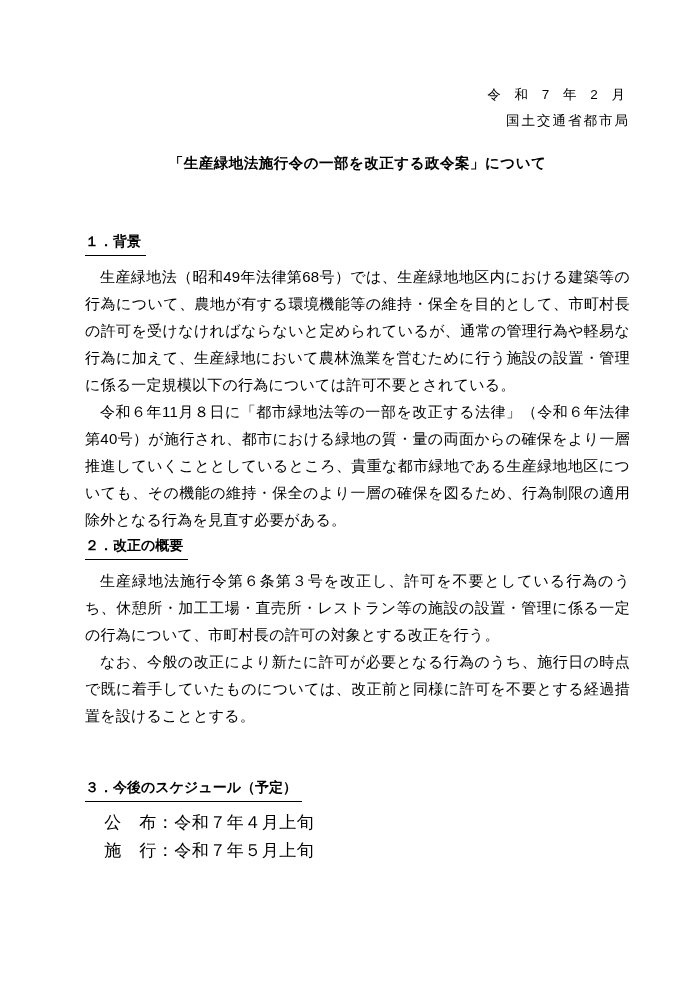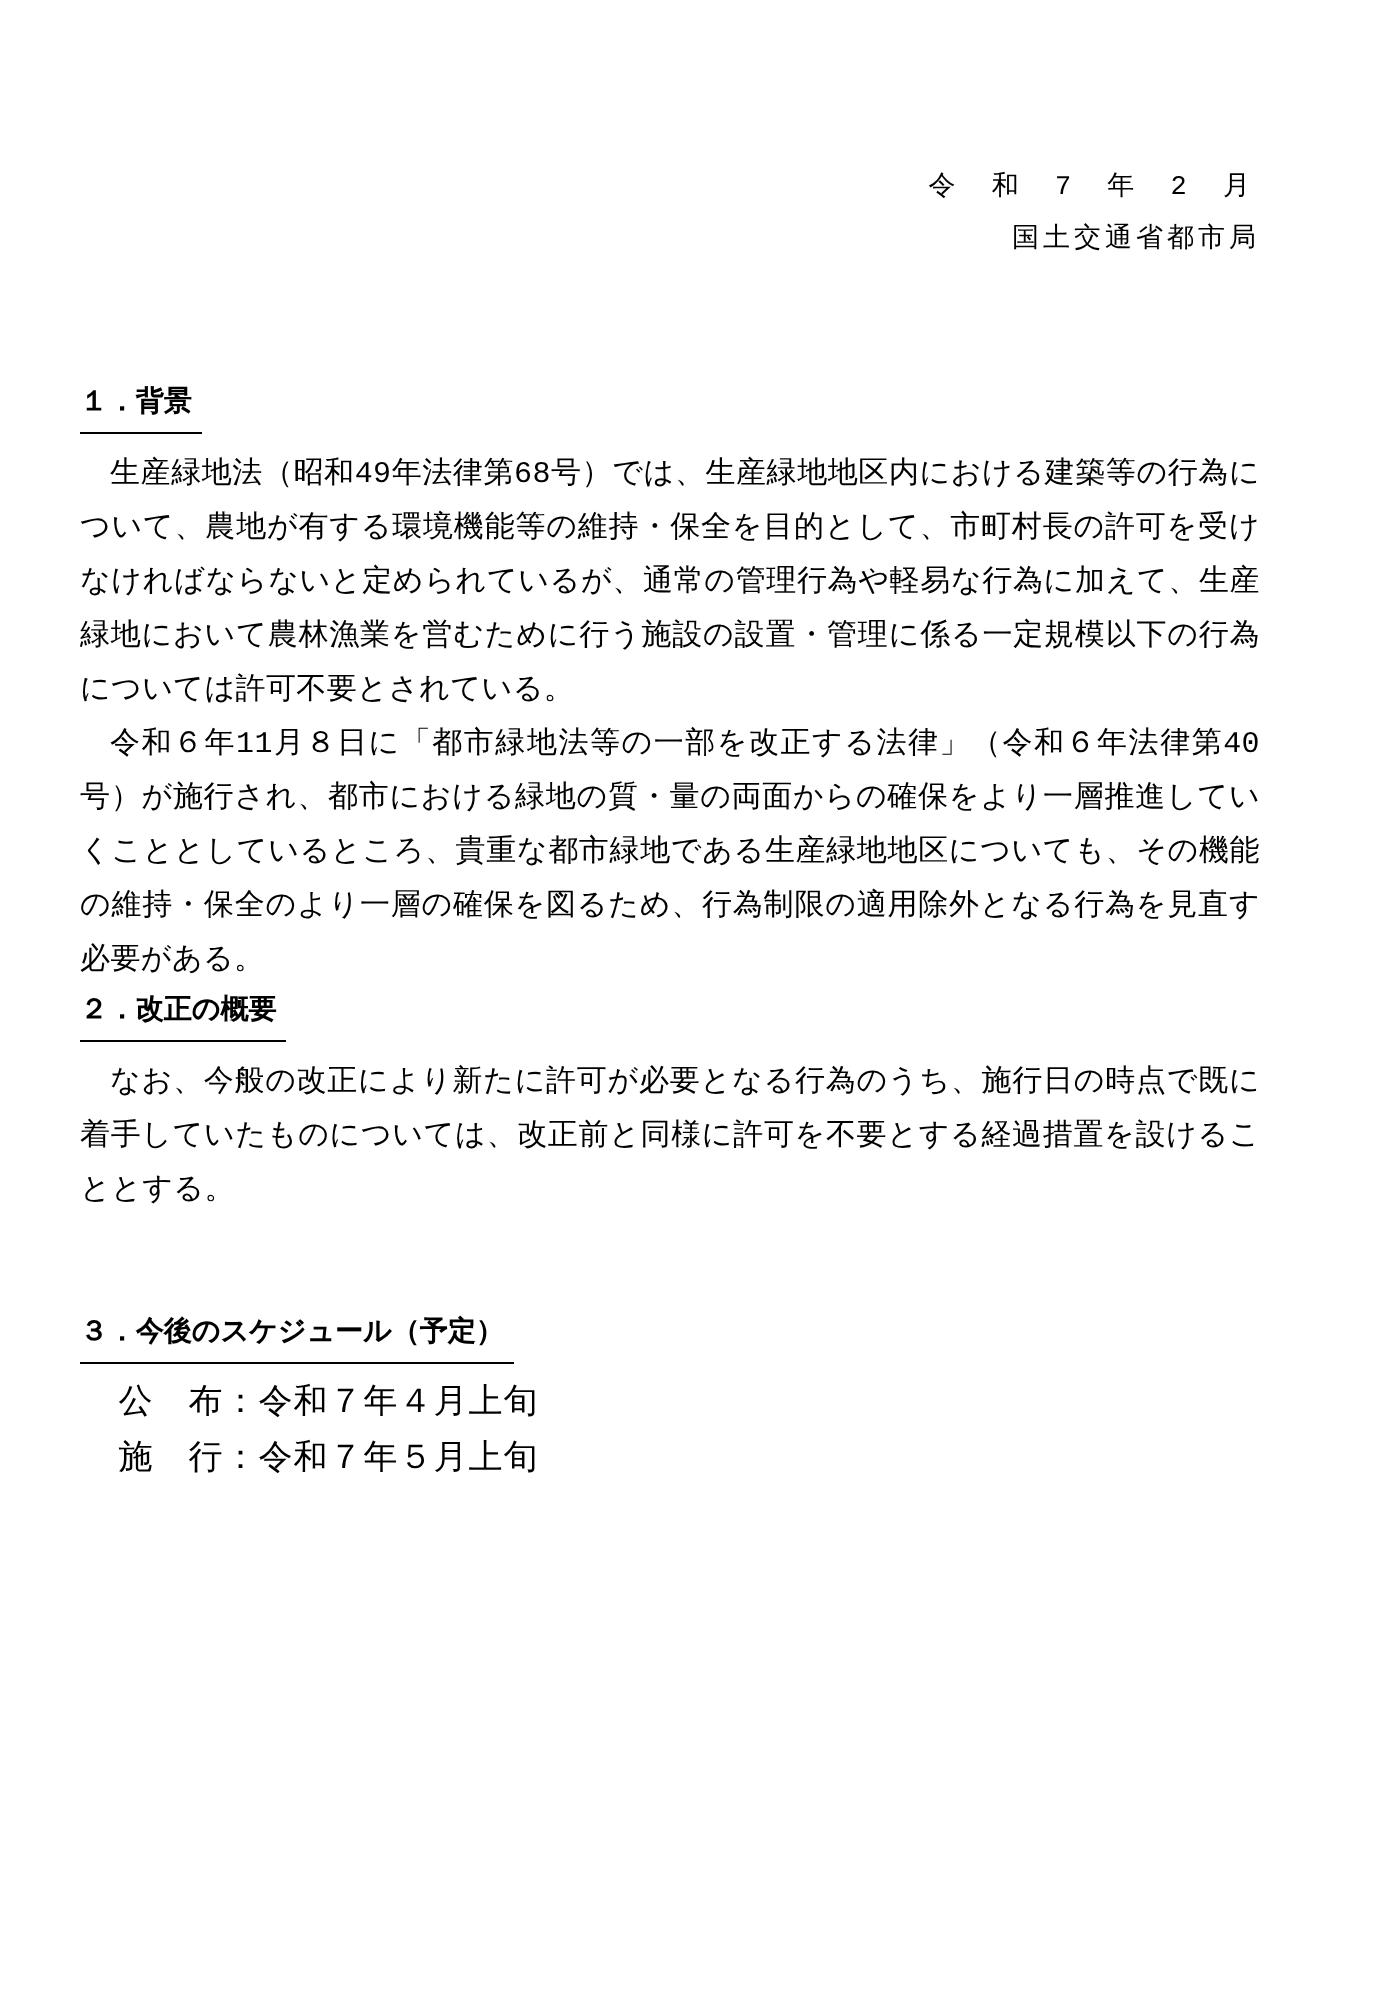--- a/index.html
+++ b/index.html
@@ -3,22 +3,22 @@
 <meta charset="utf-8">
 <style>
   * { margin: 0; padding: 0; box-sizing: border-box; }
   html, body { background: #ffffff; }
   .page {
     width: 700px;
     height: 1001px;
     margin: 0 auto;
     background: #ffffff;
     color: #000000;
-    font-family: Liberation Mono, monospace;
-    padding: 82px 70px 0 40px;
+    font-family: Liberation Sans, sans-serif;
+    padding: 82px 70px 0 85px;
     overflow: hidden;
     position: relative;
   }
   .doc-header {
     text-align: right;
     font-size: 13.5px;
     line-height: 26px;
   }
   .doc-header .date { letter-spacing: 5px; }
   .doc-header .org  { letter-spacing: 2px; }
@@ -66,33 +66,35 @@
 </head>
 <body>
 
 <div class="page">
 
   <div class="doc-header">
     <div class="date">令 和 7 年 2 月</div>
     <div class="org">国土交通省都市局</div>
   </div>
 
+  <h1 class="doc-title">「生産緑地法施行令の一部を改正する政令案」について</h1>
 
   <div class="section section-background">
     <h2 class="section-heading">
       <span class="underline">１．背景</span>
     </h2>
     <p class="body-text">生産緑地法（昭和49年法律第68号）では、生産緑地地区内における建築等の行為について、農地が有する環境機能等の維持・保全を目的として、市町村長の許可を受けなければならないと定められているが、通常の管理行為や軽易な行為に加えて、生産緑地において農林漁業を営むために行う施設の設置・管理に係る一定規模以下の行為については許可不要とされている。</p>
     <p class="body-text">令和６年11月８日に「都市緑地法等の一部を改正する法律」（令和６年法律第40号）が施行され、都市における緑地の質・量の両面からの確保をより一層推進していくこととしているところ、貴重な都市緑地である生産緑地地区についても、その機能の維持・保全のより一層の確保を図るため、行為制限の適用除外となる行為を見直す必要がある。</p>
   </div>
 
   <div class="section section-overview">
     <h2 class="section-heading">
       <span class="underline">２．改正の概要</span>
     </h2>
+    <p class="body-text">生産緑地法施行令第６条第３号を改正し、許可を不要としている行為のうち、休憩所・加工工場・直売所・レストラン等の施設の設置・管理に係る一定の行為について、市町村長の許可の対象とする改正を行う。</p>
     <p class="body-text">なお、今般の改正により新たに許可が必要となる行為のうち、施行日の時点で既に着手していたものについては、改正前と同様に許可を不要とする経過措置を設けることとする。</p>
   </div>
 
   <div class="section section-schedule">
     <h2 class="section-heading">
       <span class="underline">３．今後のスケジュール（予定）</span>
     </h2>
     <ul class="schedule-list">
       <li>公　布：令和７年４月上旬</li>
       <li>施　行：令和７年５月上旬</li>

